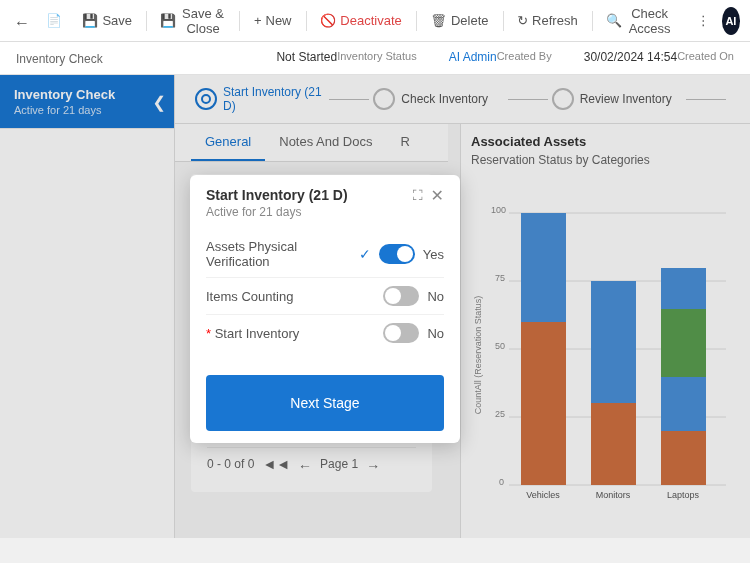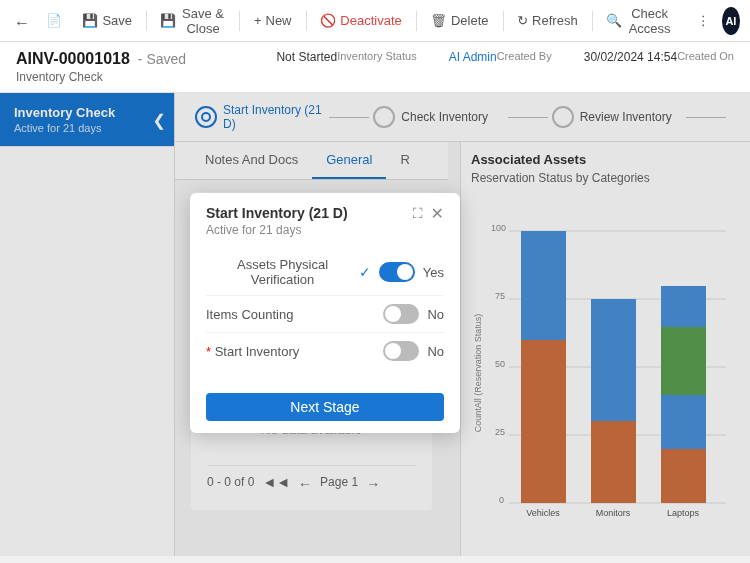--- a/index.html
+++ b/index.html
@@ -80,34 +80,34 @@
     
     .modal-overlay { position: absolute; top: 0; left: 0; right: 0; bottom: 0; background: rgba(0,0,0,0.1); display: flex; justify-content: flex-start; align-items: flex-start; z-index: 100; pointer-events: none; }
     .modal { background: #fff; border-radius: 6px; box-shadow: 0 4px 20px rgba(0,0,0,0.2); width: 270px; position: absolute; top: 100px; left: 190px; pointer-events: all; }
     .modal-header { padding: 12px 16px 0; display: flex; justify-content: space-between; align-items: flex-start; }
     .modal-title { font-size: 14px; font-weight: 600; color: #333; }
     .modal-subtitle { font-size: 12px; color: #888; margin-top: 2px; }
     .modal-header-actions { display: flex; gap: 8px; align-items: center; }
     .modal-close { cursor: pointer; color: #888; background: none; border: none; font-size: 16px; line-height: 1; }
     .modal-expand { cursor: pointer; color: #888; background: none; border: none; font-size: 14px; }
     .modal-body { padding: 12px 16px; }
-    .modal-row { display: flex; align-items: center; justify-content: space-between; padding: 8px 0; border-bottom: 1px solid #f0f0f0; text-align: center; }
+    .modal-row { display: flex; align-items: center; justify-content: space-between; padding: 8px 0; border-bottom: 1px solid #f0f0f0; }
     .modal-row:last-child { border-bottom: none; }
     .modal-row-label { font-size: 13px; color: #555; }
     .modal-row-right { display: flex; align-items: center; gap: 8px; }
     .check-mark { color: #1976d2; font-size: 14px; }
     .toggle { width: 36px; height: 20px; border-radius: 10px; cursor: pointer; position: relative; border: none; }
     .toggle.on { background: #1976d2; }
     .toggle.off { background: #bbb; }
     .toggle::after { content: ''; position: absolute; width: 16px; height: 16px; border-radius: 50%; background: white; top: 2px; transition: left 0.2s; }
     .toggle.on::after { left: 18px; }
     .toggle.off::after { left: 2px; }
     .toggle-label { font-size: 13px; color: #555; }
     .modal-footer { padding: 12px 16px; }
-    .next-stage-btn { width: 100%; padding: 6px; background: #1976d2; color: white; border: none; border-radius: 4px; font-size: 14px; font-weight: 500; cursor: pointer; }
+    .next-stage-btn { width: 100%; padding: 20px; background: #1976d2; color: white; border: none; border-radius: 4px; font-size: 14px; font-weight: 500; cursor: pointer; }
 
     
     .category-filters { background: #fff; border-radius: 4px; padding: 12px 16px; margin-bottom: 10px; }
     .category-menu { float: right; cursor: pointer; color: #888; }
   </style>
 </head>
 <body>
 
 <div class="toolbar">
   <button class="nav-arrow">←</button>
@@ -150,24 +150,20 @@
   <button class="toolbar-btn">
     <span>⋮</span>
   </button>
   <div class="user-avatar">
     <span>AI</span>
   </div>
 </div>
 
 <div class="header">
   <div class="header-left">
-    <div class="header-title">
-      <span>AINV-00001018</span>
-      <span style="color:#888;font-weight:normal;font-size:14px;">- Saved</span>
-    </div>
     <div class="header-subtitle">Inventory Check</div>
   </div>
   <div class="header-right">
     <div class="header-meta-item">
       <span class="header-meta-value">Not Started</span>
       <span class="header-meta-label">Inventory Status</span>
     </div>
     <div class="header-meta-item">
       <span class="header-meta-value ai">AI Admin</span>
       <span class="header-meta-label">Created By</span>
@@ -208,25 +204,25 @@
         <div class="stage-circle"></div>
         <span class="stage-label">Review Inventory</span>
       </div>
       <div class="stage-connector"></div>
     </div>
 
     <div style="display:flex;flex:1;overflow:hidden;">
       <div style="flex:1;display:flex;flex-direction:column;overflow:hidden;">
 
         <div class="tabs">
+          <div class="tab active">
+            <span>General</span>
+          </div>
           <div class="tab">
             <span>Notes And Docs</span>
-          </div>
-          <div class="tab active">
-            <span>General</span>
           </div>
           <div class="tab">
             <span>R</span>
           </div>
         </div>
 
         <div class="form-area">
           <div class="form-group">
             <div class="form-row">
               <span class="form-label">

